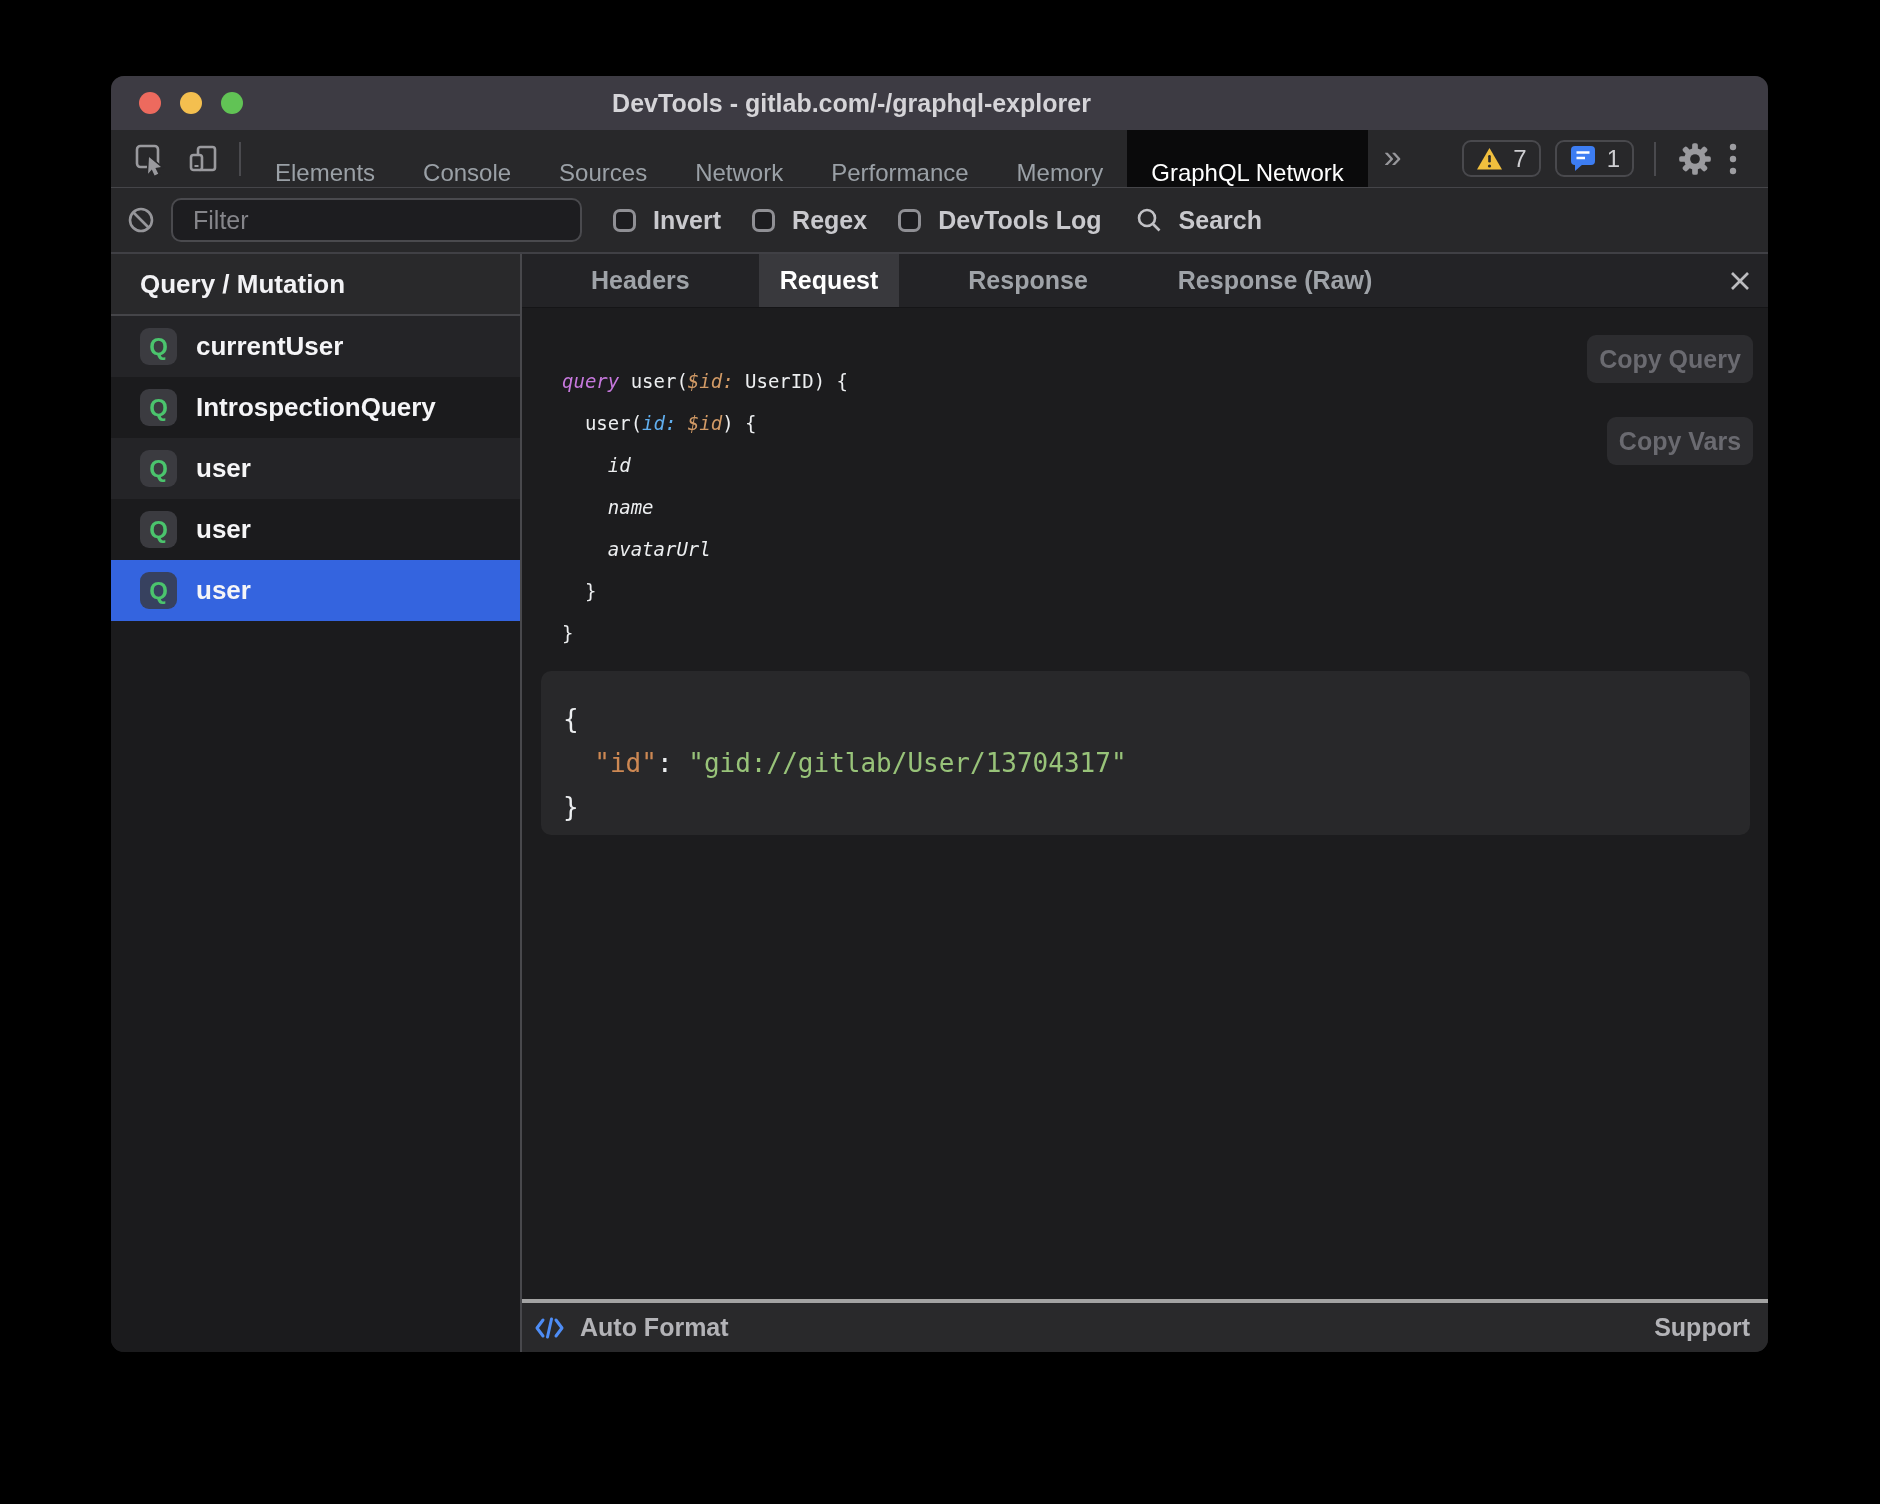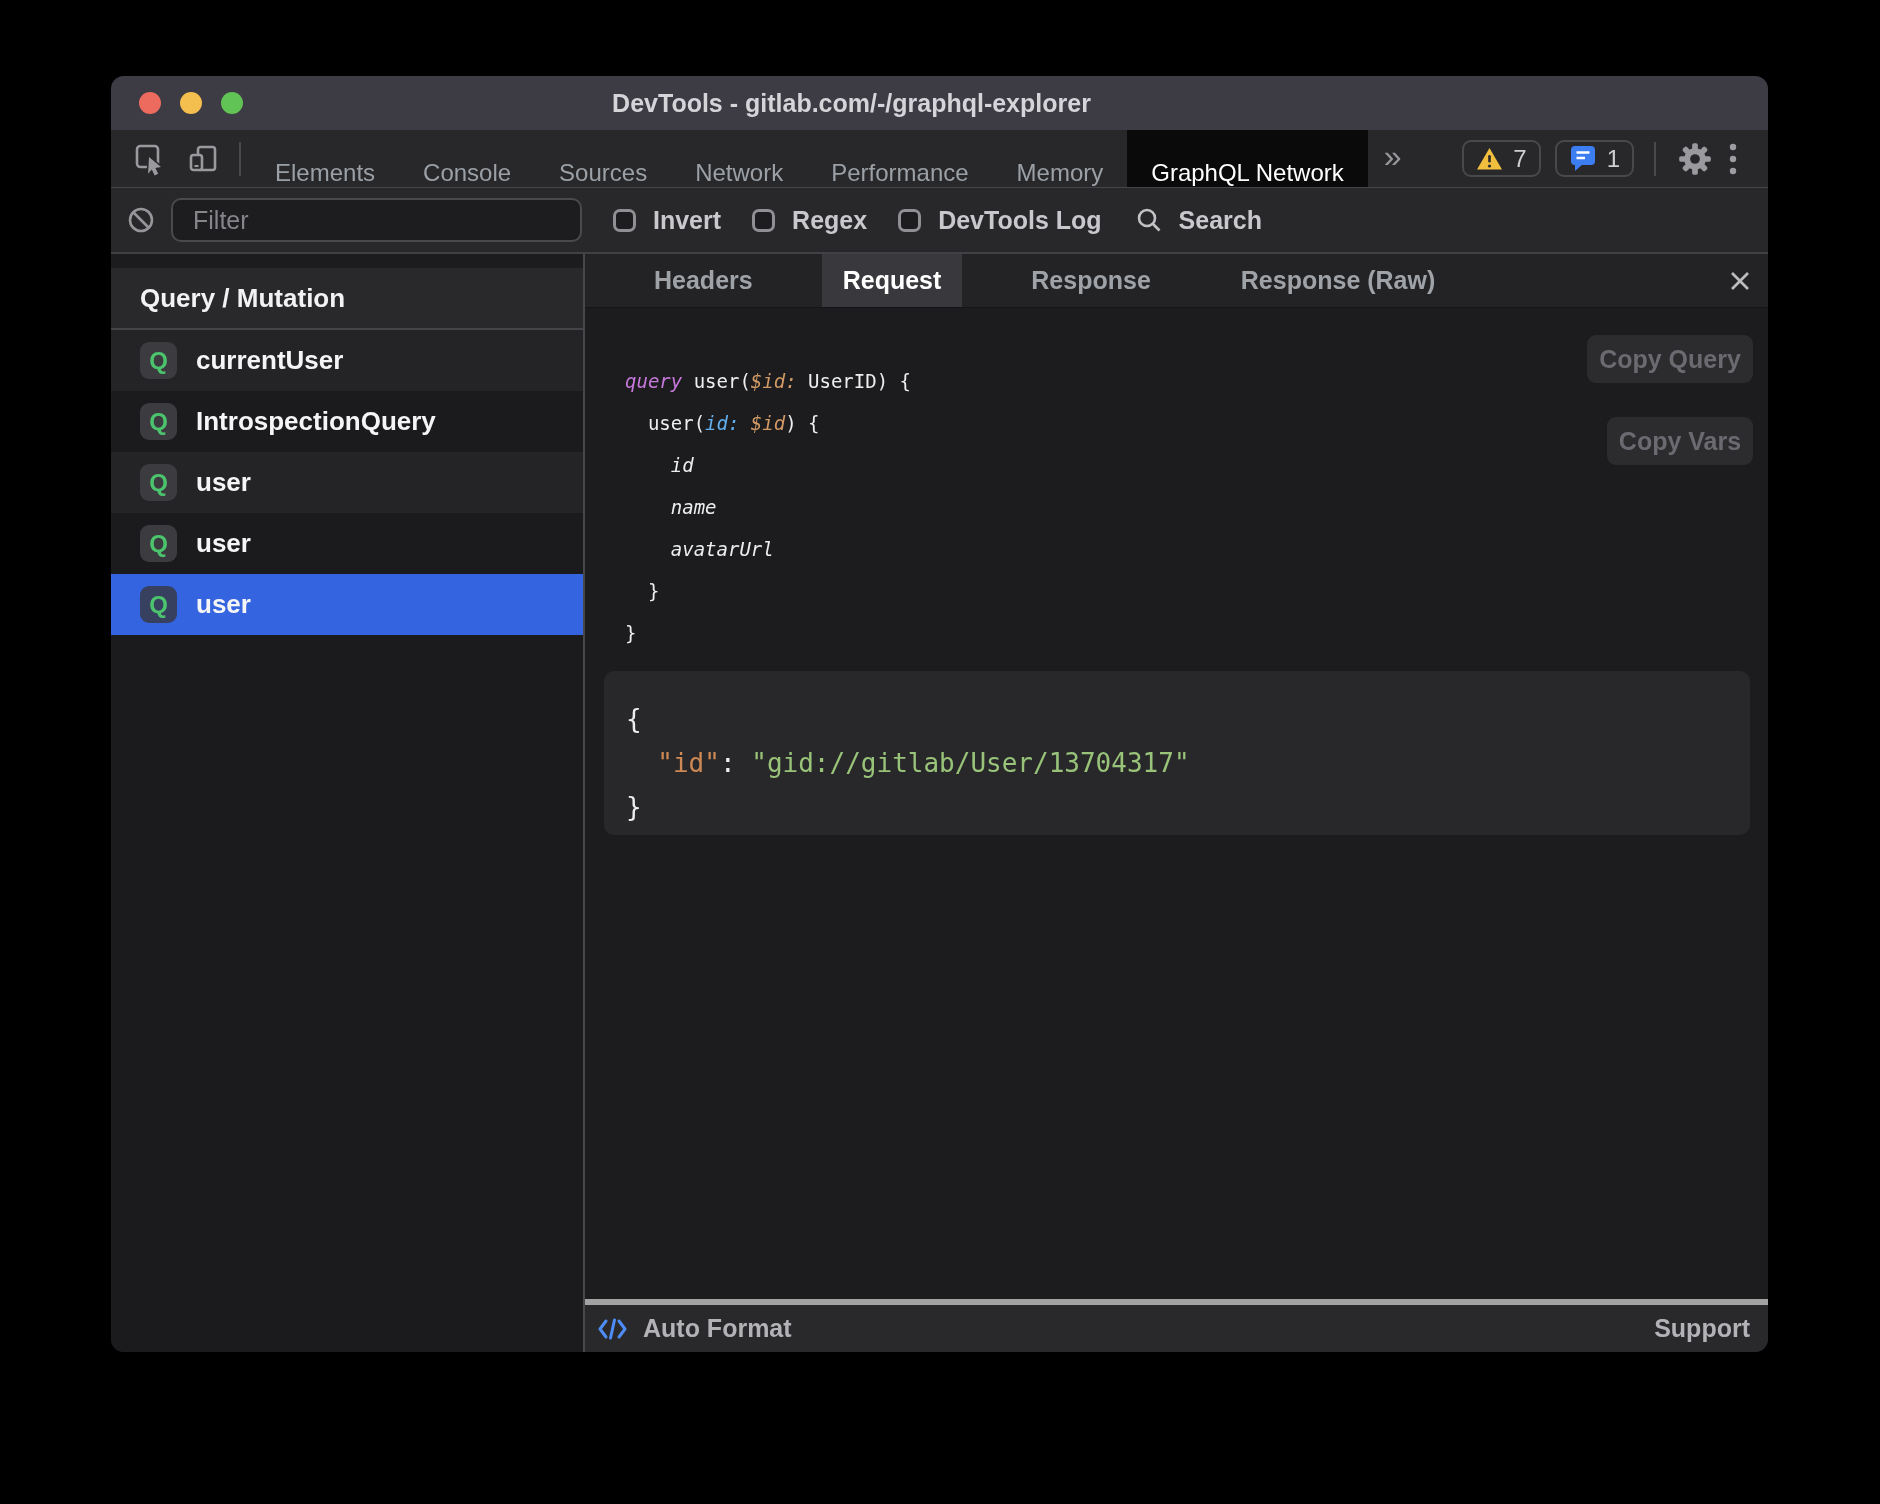--- a/index.html
+++ b/index.html
@@ -39,21 +39,21 @@
                   font-size:25px; padding:0 20px; outline:none; font-family:"Liberation Sans",sans-serif; }
   .filter-input::placeholder { color:#85858a; }
   .check-group { display:flex; align-items:center; margin-left:31px; }
   .checkbox { width:23px; height:23px; flex:none; border:3px solid #8f8f94; border-radius:7px; background:#1d1d20; }
   .check-label { margin-left:17px; font-size:25px; font-weight:600; color:#c9c9cd; white-space:nowrap; }
   .search-group { margin-left:33px; display:flex; align-items:center; gap:16px; }
 
   
   .main-body { flex:1; display:flex; min-height:0; }
 
-  .sidebar { width:472px; flex:none; background:#1b1b1d; display:flex; flex-direction:column;margin-top:14px; }
+  .sidebar { width:409px; flex:none; background:#1b1b1d; display:flex; flex-direction:column; }
   .sidebar-header { height:62px; flex:none; background:#29292b; border-bottom:2px solid #454549;
                     display:flex; align-items:center; padding-left:29px;
                     font-size:26px; font-weight:700; color:#f2f2f5; }
   .qrow { height:61px; flex:none; display:flex; align-items:center; padding-left:29px; }
   .qrow.alt-light { background:#242427; }
   .qrow.alt-dark  { background:#1b1b1d; }
   .qrow.selected  { background:#3464df; }
   .qbadge { width:37px; height:37px; flex:none; border-radius:9px; background:#3b3b40;
             color:#4bc46d; font-weight:700; font-size:24px;
             display:flex; align-items:center; justify-content:center; }
@@ -89,21 +89,21 @@
               font-size:25px; font-weight:700; display:flex; align-items:center; justify-content:center;
               border:none; font-family:"Liberation Sans",sans-serif; }
   .copy-query { width:166px; } .copy-vars { width:146px; }
 
   .vars-box { position:absolute; left:19px; right:18px; top:363px; height:164px;
               background:#28282a; border-radius:10px; padding:26px 0 0 22px;
               font-family:"DejaVu Sans Mono", monospace; font-size:26px; line-height:44px;
               white-space:pre; }
   .vars-box .code-line { min-height:44px; }
 
-  .footer { height:53px; flex:none; background:#29292b; border-top:6px solid #a3a3a3;
+  .footer { height:53px; flex:none; background:#29292b; border-top:4px solid #a3a3a3;
             display:flex; align-items:center; padding:0 18px 0 12px; }
   .autoformat { display:flex; align-items:center; gap:15px; color:#b3b3b7; font-weight:700; font-size:25px; }
   .support { margin-left:auto; color:#b3b3b7; font-weight:700; font-size:25px; }
 </style>
 </head>
 <body>
 
 <div class="window">
 
   <div class="titlebar">

